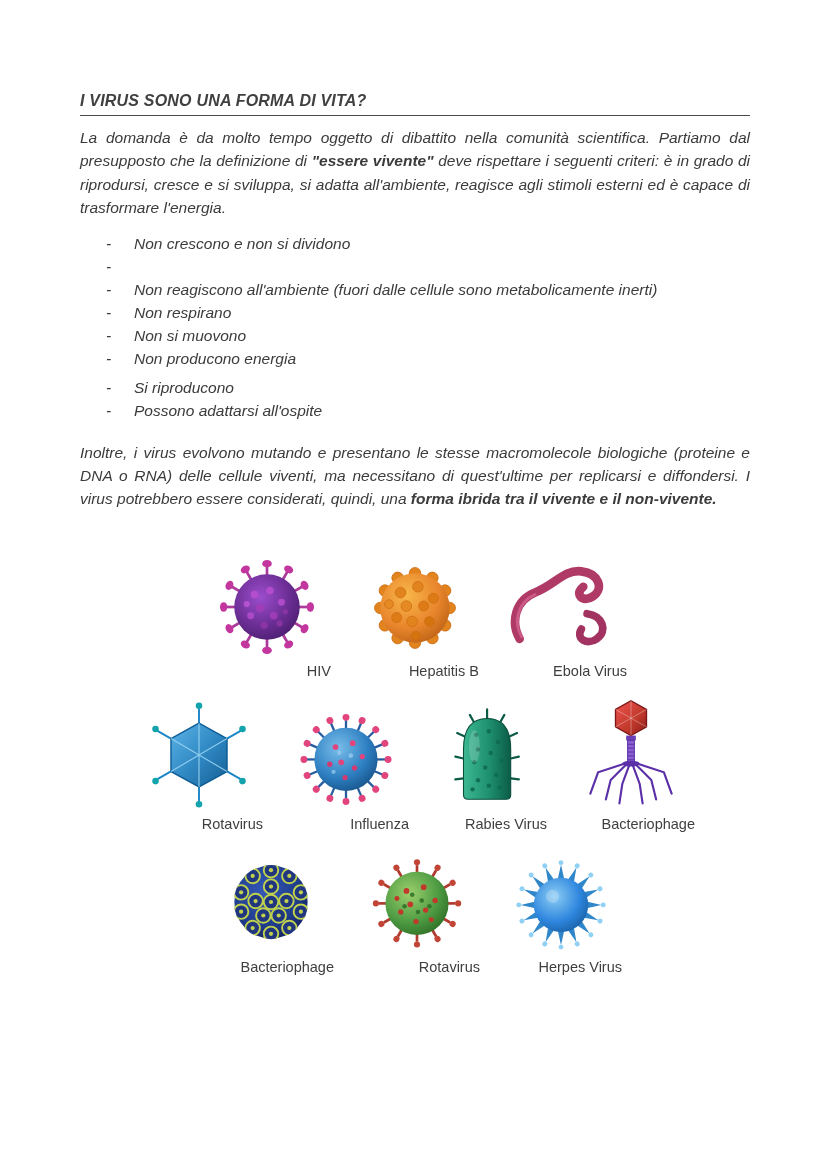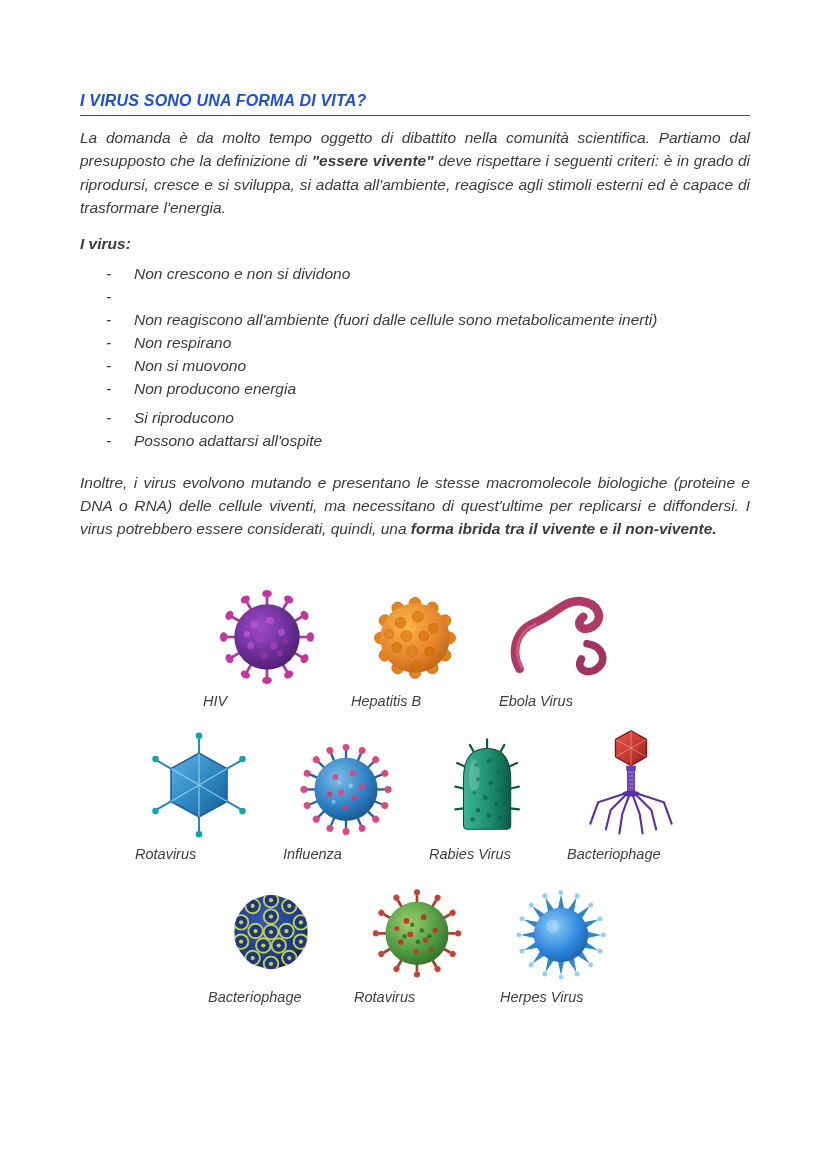--- a/index.html
+++ b/index.html
@@ -4,50 +4,49 @@
 <style>
   * { box-sizing: border-box; }
   html, body { margin: 0; padding: 0; }
   body {
     width: 828px; height: 1171px; background: #ffffff;
     font-family: "Liberation Sans", sans-serif; color: #3b3b3b;
     overflow: hidden;
   }
   .page { padding: 92px 78px 0 80px; }
   .title {
-    font-size: 16px; font-weight: bold; font-style: italic; color: #1d4ed8;
+    font-size: 16px; font-weight: bold; font-style: italic; color: #404040;
     border-bottom: 1.5px solid #4a4a4a; padding-bottom: 5px; margin-bottom: 10px;
     letter-spacing: .2px;
   }
   .para {
     font-size: 15.5px; font-style: italic; line-height: 1.5;
     text-align: justify; margin: 0 0 14px;
   }
   .bold { font-weight: bold; }
   .heading { font-size: 15.5px; font-weight: bold; font-style: italic; margin: 16px 0 10px; }
   .list { margin: 0 0 6px 26px; }
   .li { display: flex; font-style: italic; font-size: 15.5px; line-height: 1.48; }
   .dash { width: 28px; flex: none; }
   .figure { margin-top: 44px; display: flex; flex-direction: column; align-items: center; }
   .vrow { display: flex; align-items: flex-end; justify-content: center; }
   .vrow + .vrow { margin-top: 14px; }
-  .vcell { display: flex; flex-direction: column; align-items: flex-start; margin: 0 10px; font-style: italic; }
+  .vcell { display: flex; flex-direction: column; align-items: flex-end; margin: 0 10px; }
   .vlabel { font-size: 14.5px; color: #3f3f3f; margin-top: 3px; }
   svg { display: block; }
 </style>
 </head>
 <body>
 
 <div class="page">
 
   <div class="title">I VIRUS SONO UNA FORMA DI VITA?</div>
 
   <p class="para"><span>La domanda è da molto tempo oggetto di dibattito nella comunità scientifica. Partiamo dal presupposto che la definizione di </span><span class="bold">"essere vivente"</span><span> deve rispettare i seguenti criteri: è in grado di riprodursi, cresce e si sviluppa, si adatta all'ambiente, reagisce agli stimoli esterni ed è capace di trasformare l'energia.</span></p>
 
-  <div class="heading">I virus:</div>
 
   <div class="list">
     <div class="li">
         <span class="dash">-</span>
         <span>Non crescono e non si dividono</span>
       </div>
     <div class="li">
         <span class="dash">-</span>
       </div>
     <div class="li">

